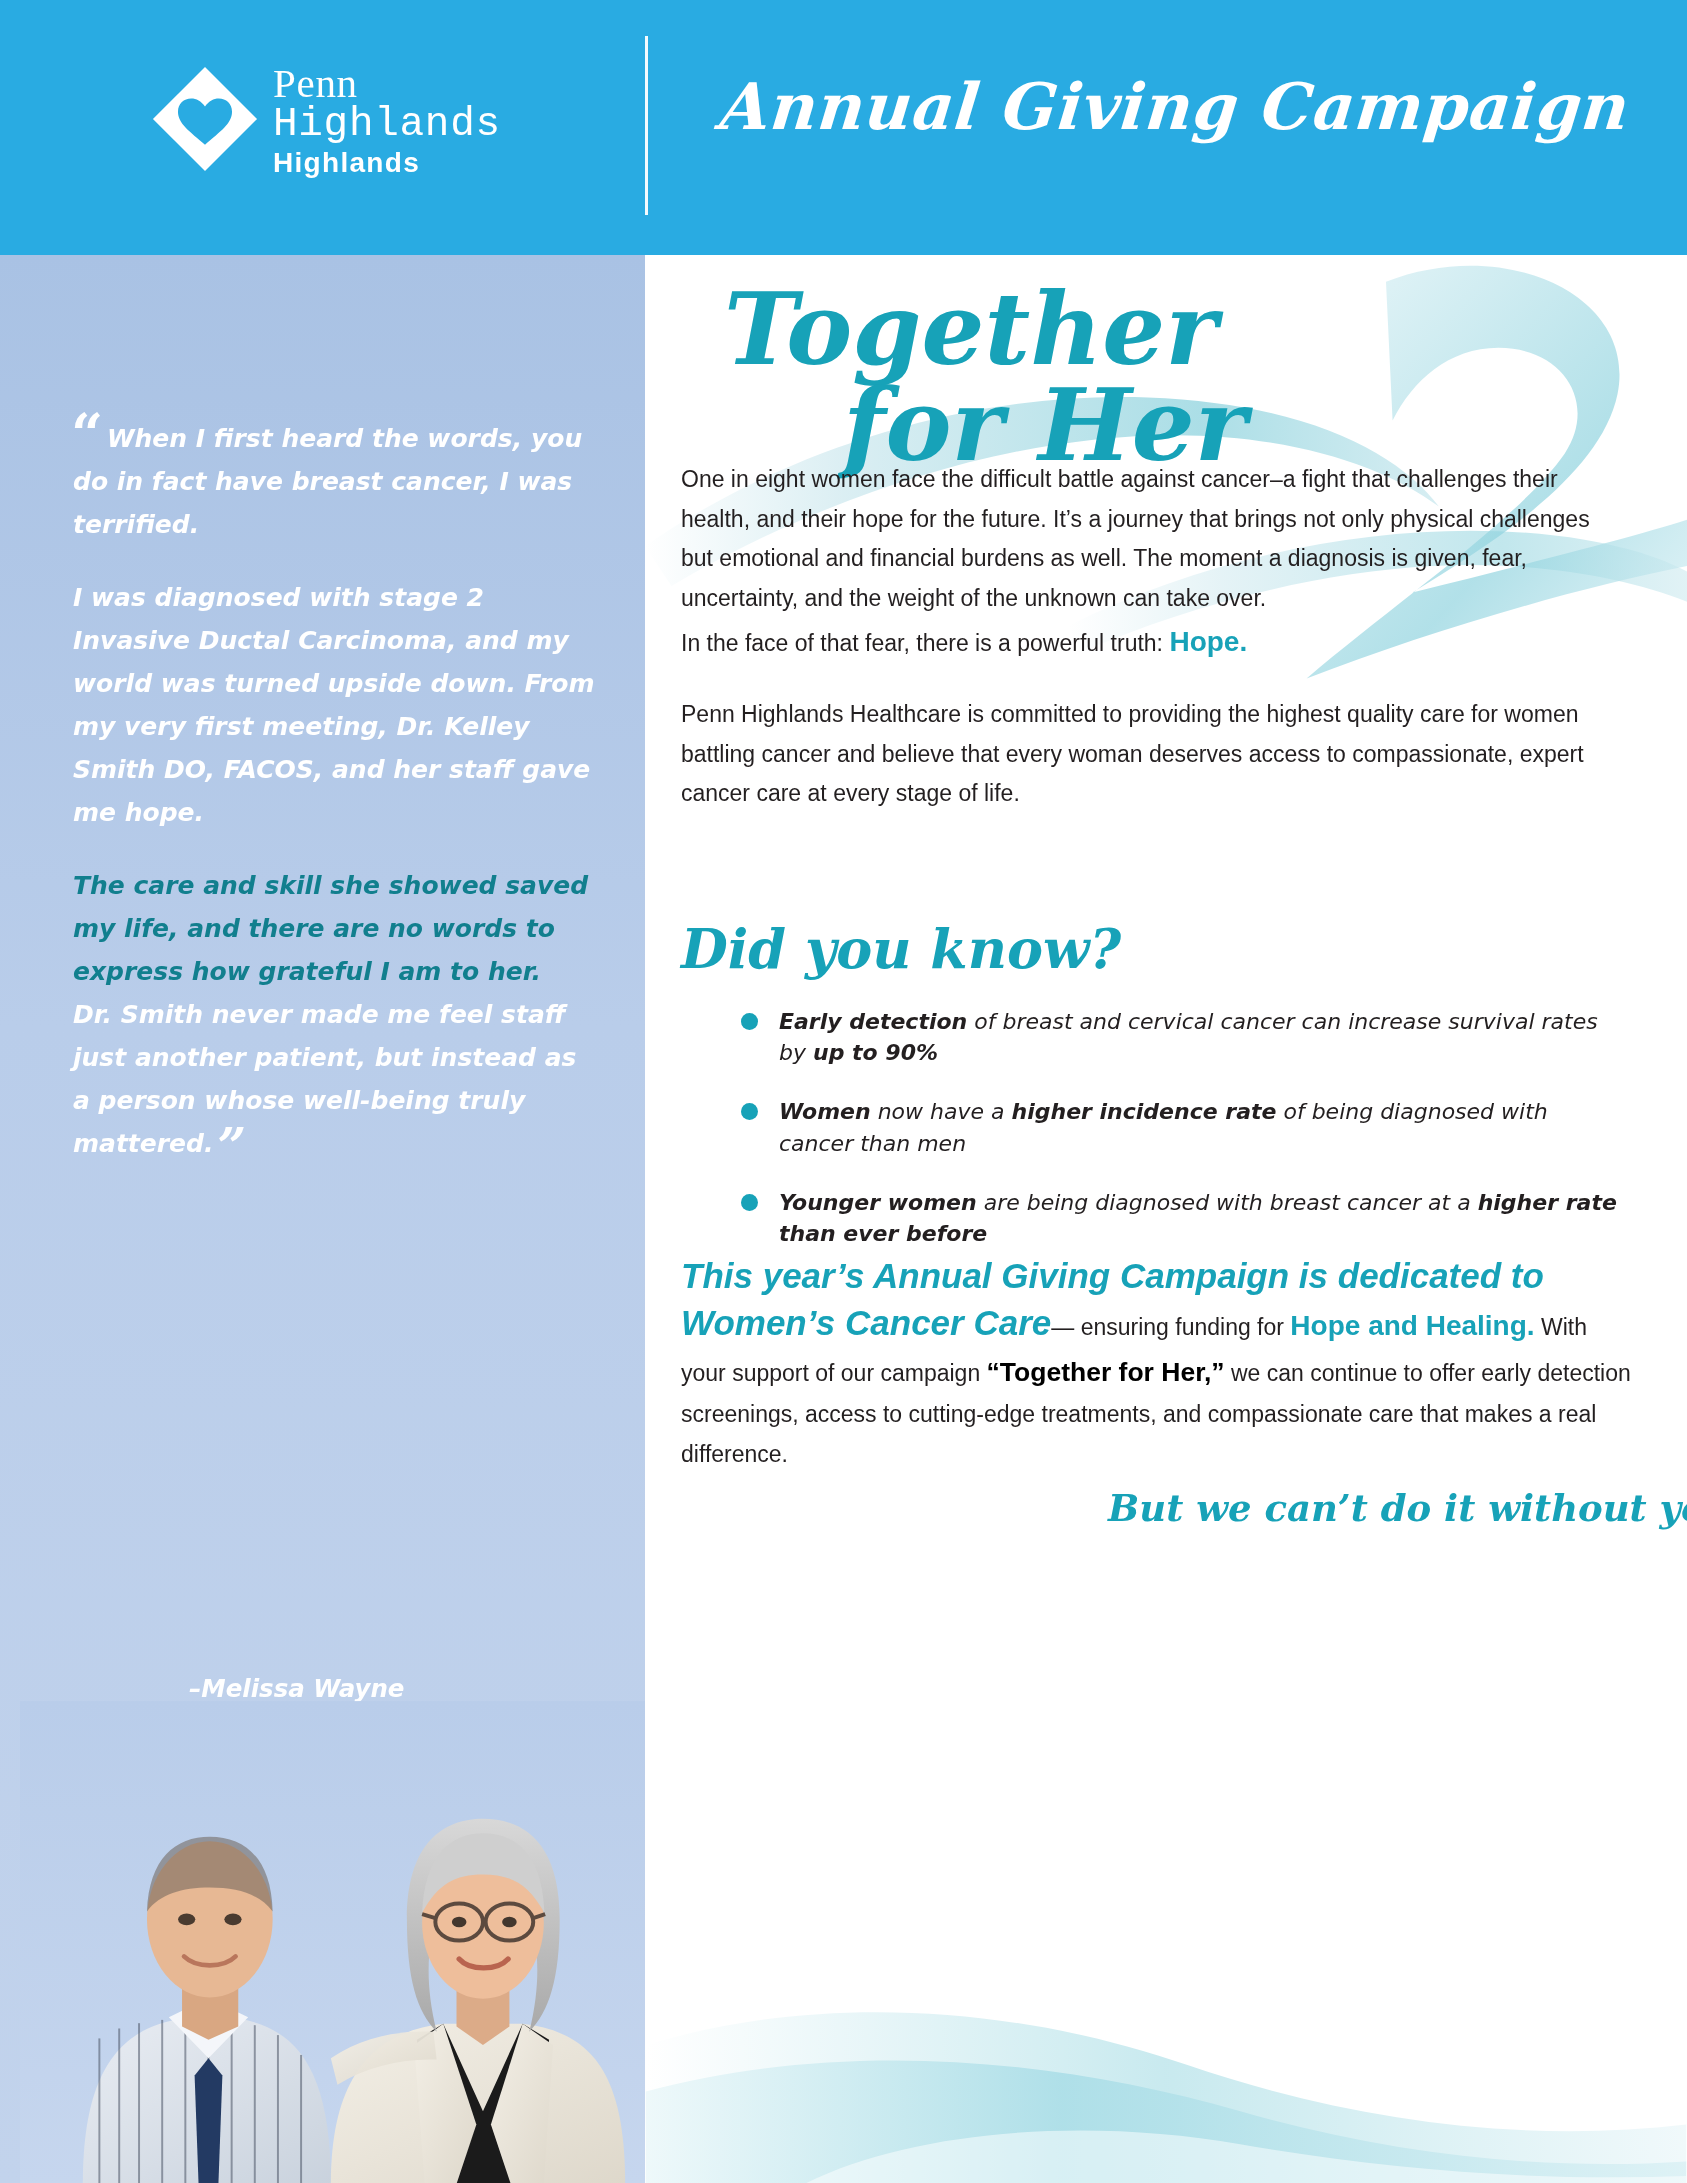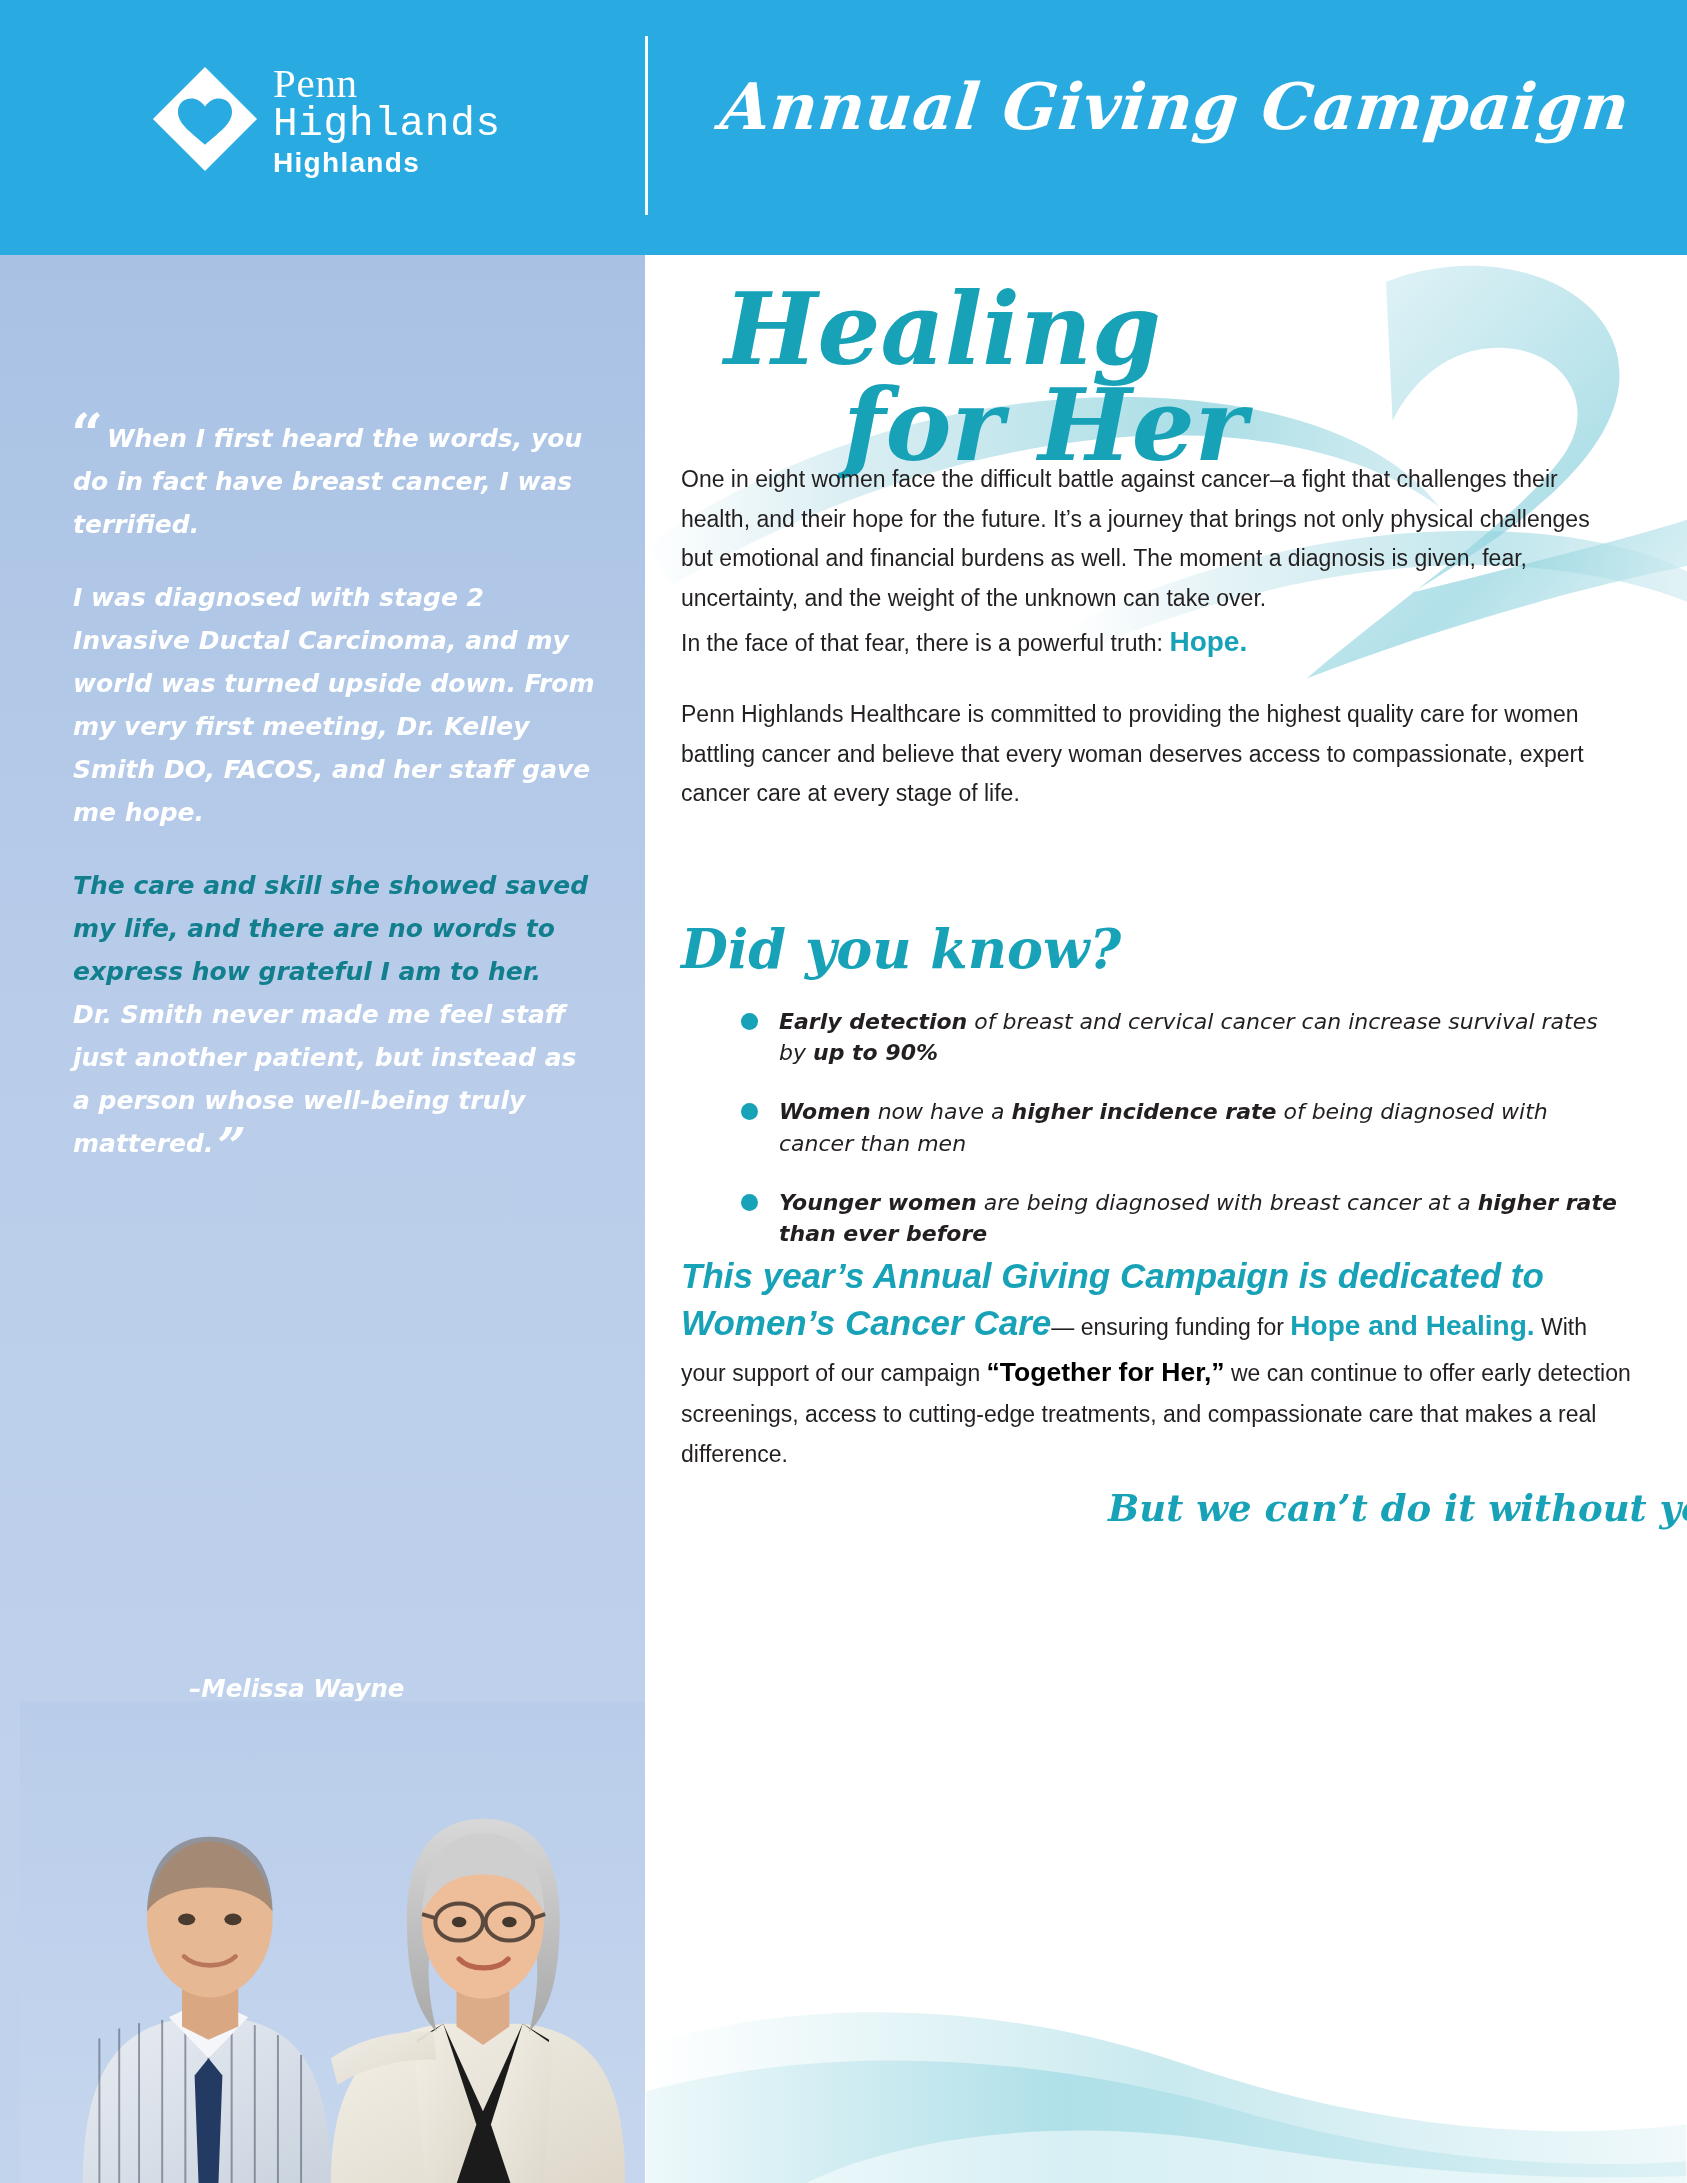--- a/index.html
+++ b/index.html
@@ -429,21 +429,21 @@
           <stop offset="100%" stop-color="#e8f6f9"></stop>
         </linearGradient>
       </defs>
       <path d="M1120 40 C1300 -30 1500 60 1470 210 C1445 330 1290 430 1160 510 C1320 470 1480 430 1575 400 L1575 470 C1400 505 1180 570 1000 640 C1140 520 1320 400 1390 300 C1440 225 1390 140 1290 140 C1215 140 1160 190 1130 250 Z" fill="url(#sw2)" opacity="0.9"></path>
       <path d="M0 440 C200 300 480 205 760 215 C1000 224 1140 300 1200 380 C1120 320 980 272 800 272 C540 272 260 370 40 500 Z" fill="url(#sw1)" opacity="0.75"></path>
       <path d="M640 560 C880 440 1180 390 1420 430 C1500 444 1545 462 1575 478 L1575 524 C1480 486 1340 462 1190 470 C1010 480 820 530 660 600 Z" fill="url(#sw1)" opacity="0.55"></path>
     </svg>
   </div>
 
   <div class="together-title">
-    <span class="l1">Healing</span>
+    <span class="l1">Together</span>
     <span class="l2">for Her</span>
   </div>
 
   <div class="body-text">
     <p><span>One in eight women face the difficult battle against cancer–a fight that challenges their health, and their hope for the future. It’s a journey that brings not only physical challenges but emotional and financial burdens as well. The moment a diagnosis is given, fear, uncertainty, and the weight of the unknown can take over.</span><br>
       <span>In the face of that fear, there is a powerful truth:</span>
       <span class="hope">Hope.</span>
     </p>
     <p>Penn Highlands Healthcare is committed to providing the highest quality care for women battling cancer and believe that every woman deserves access to compassionate, expert cancer care at every stage of life.</p>
   </div>

